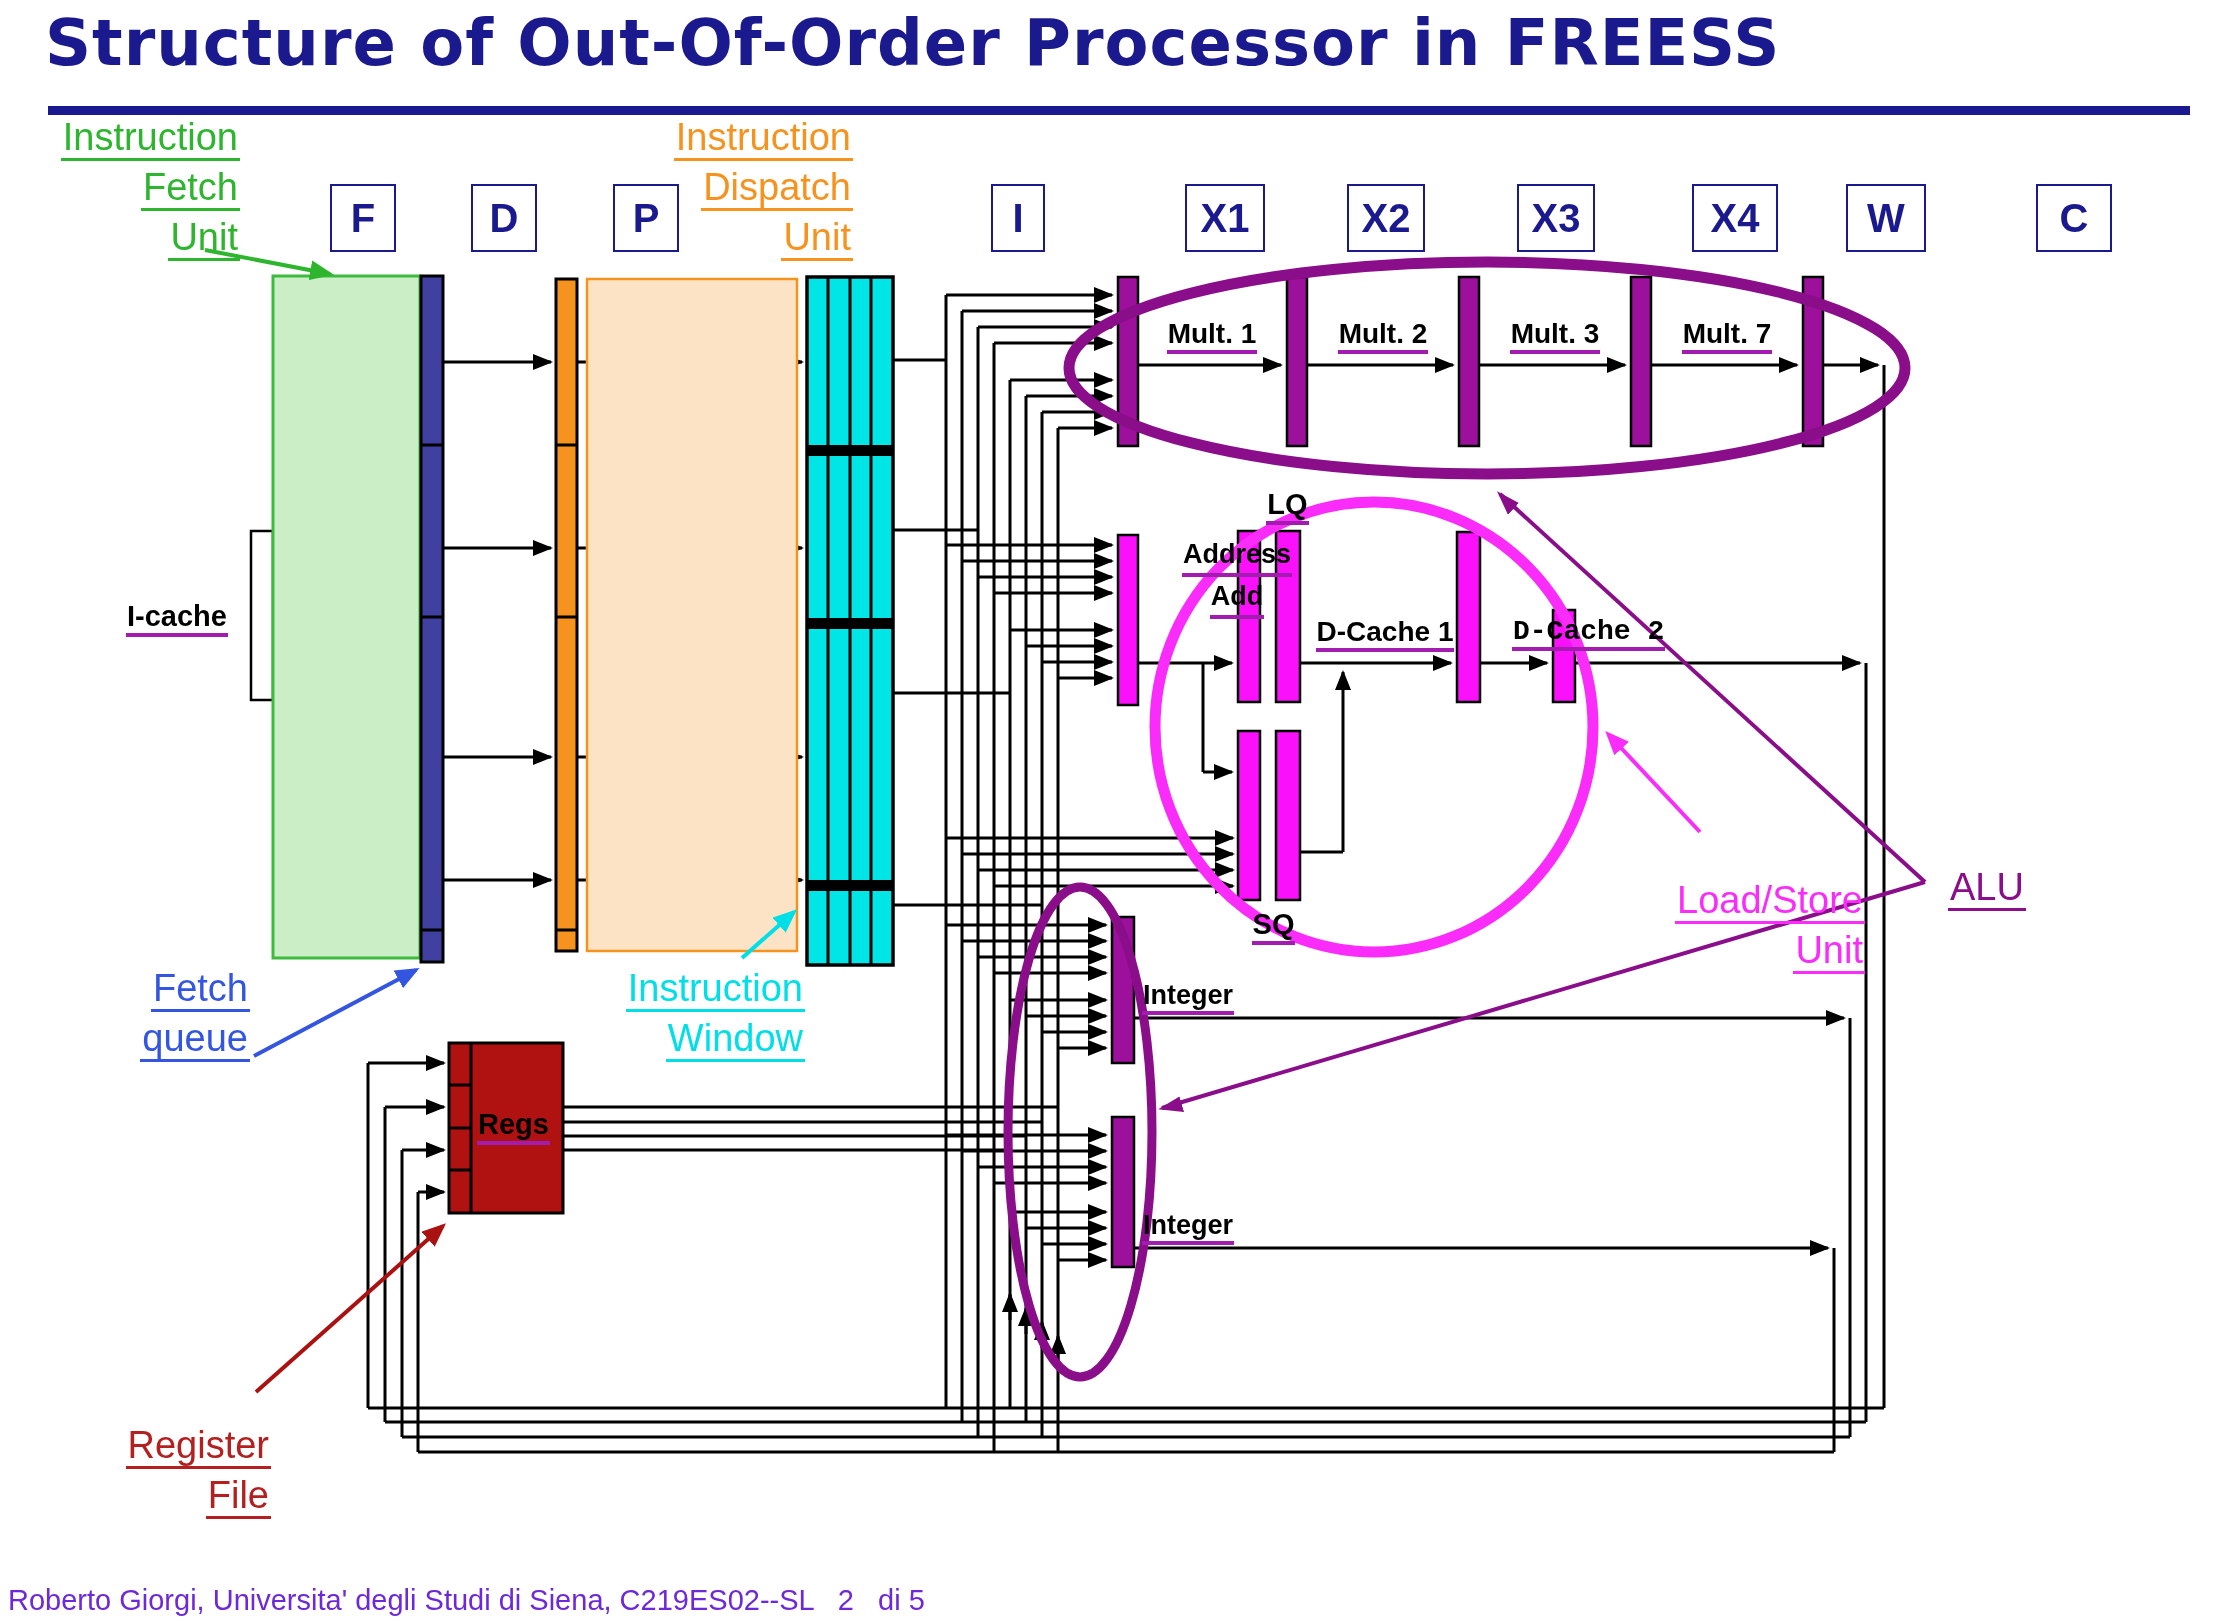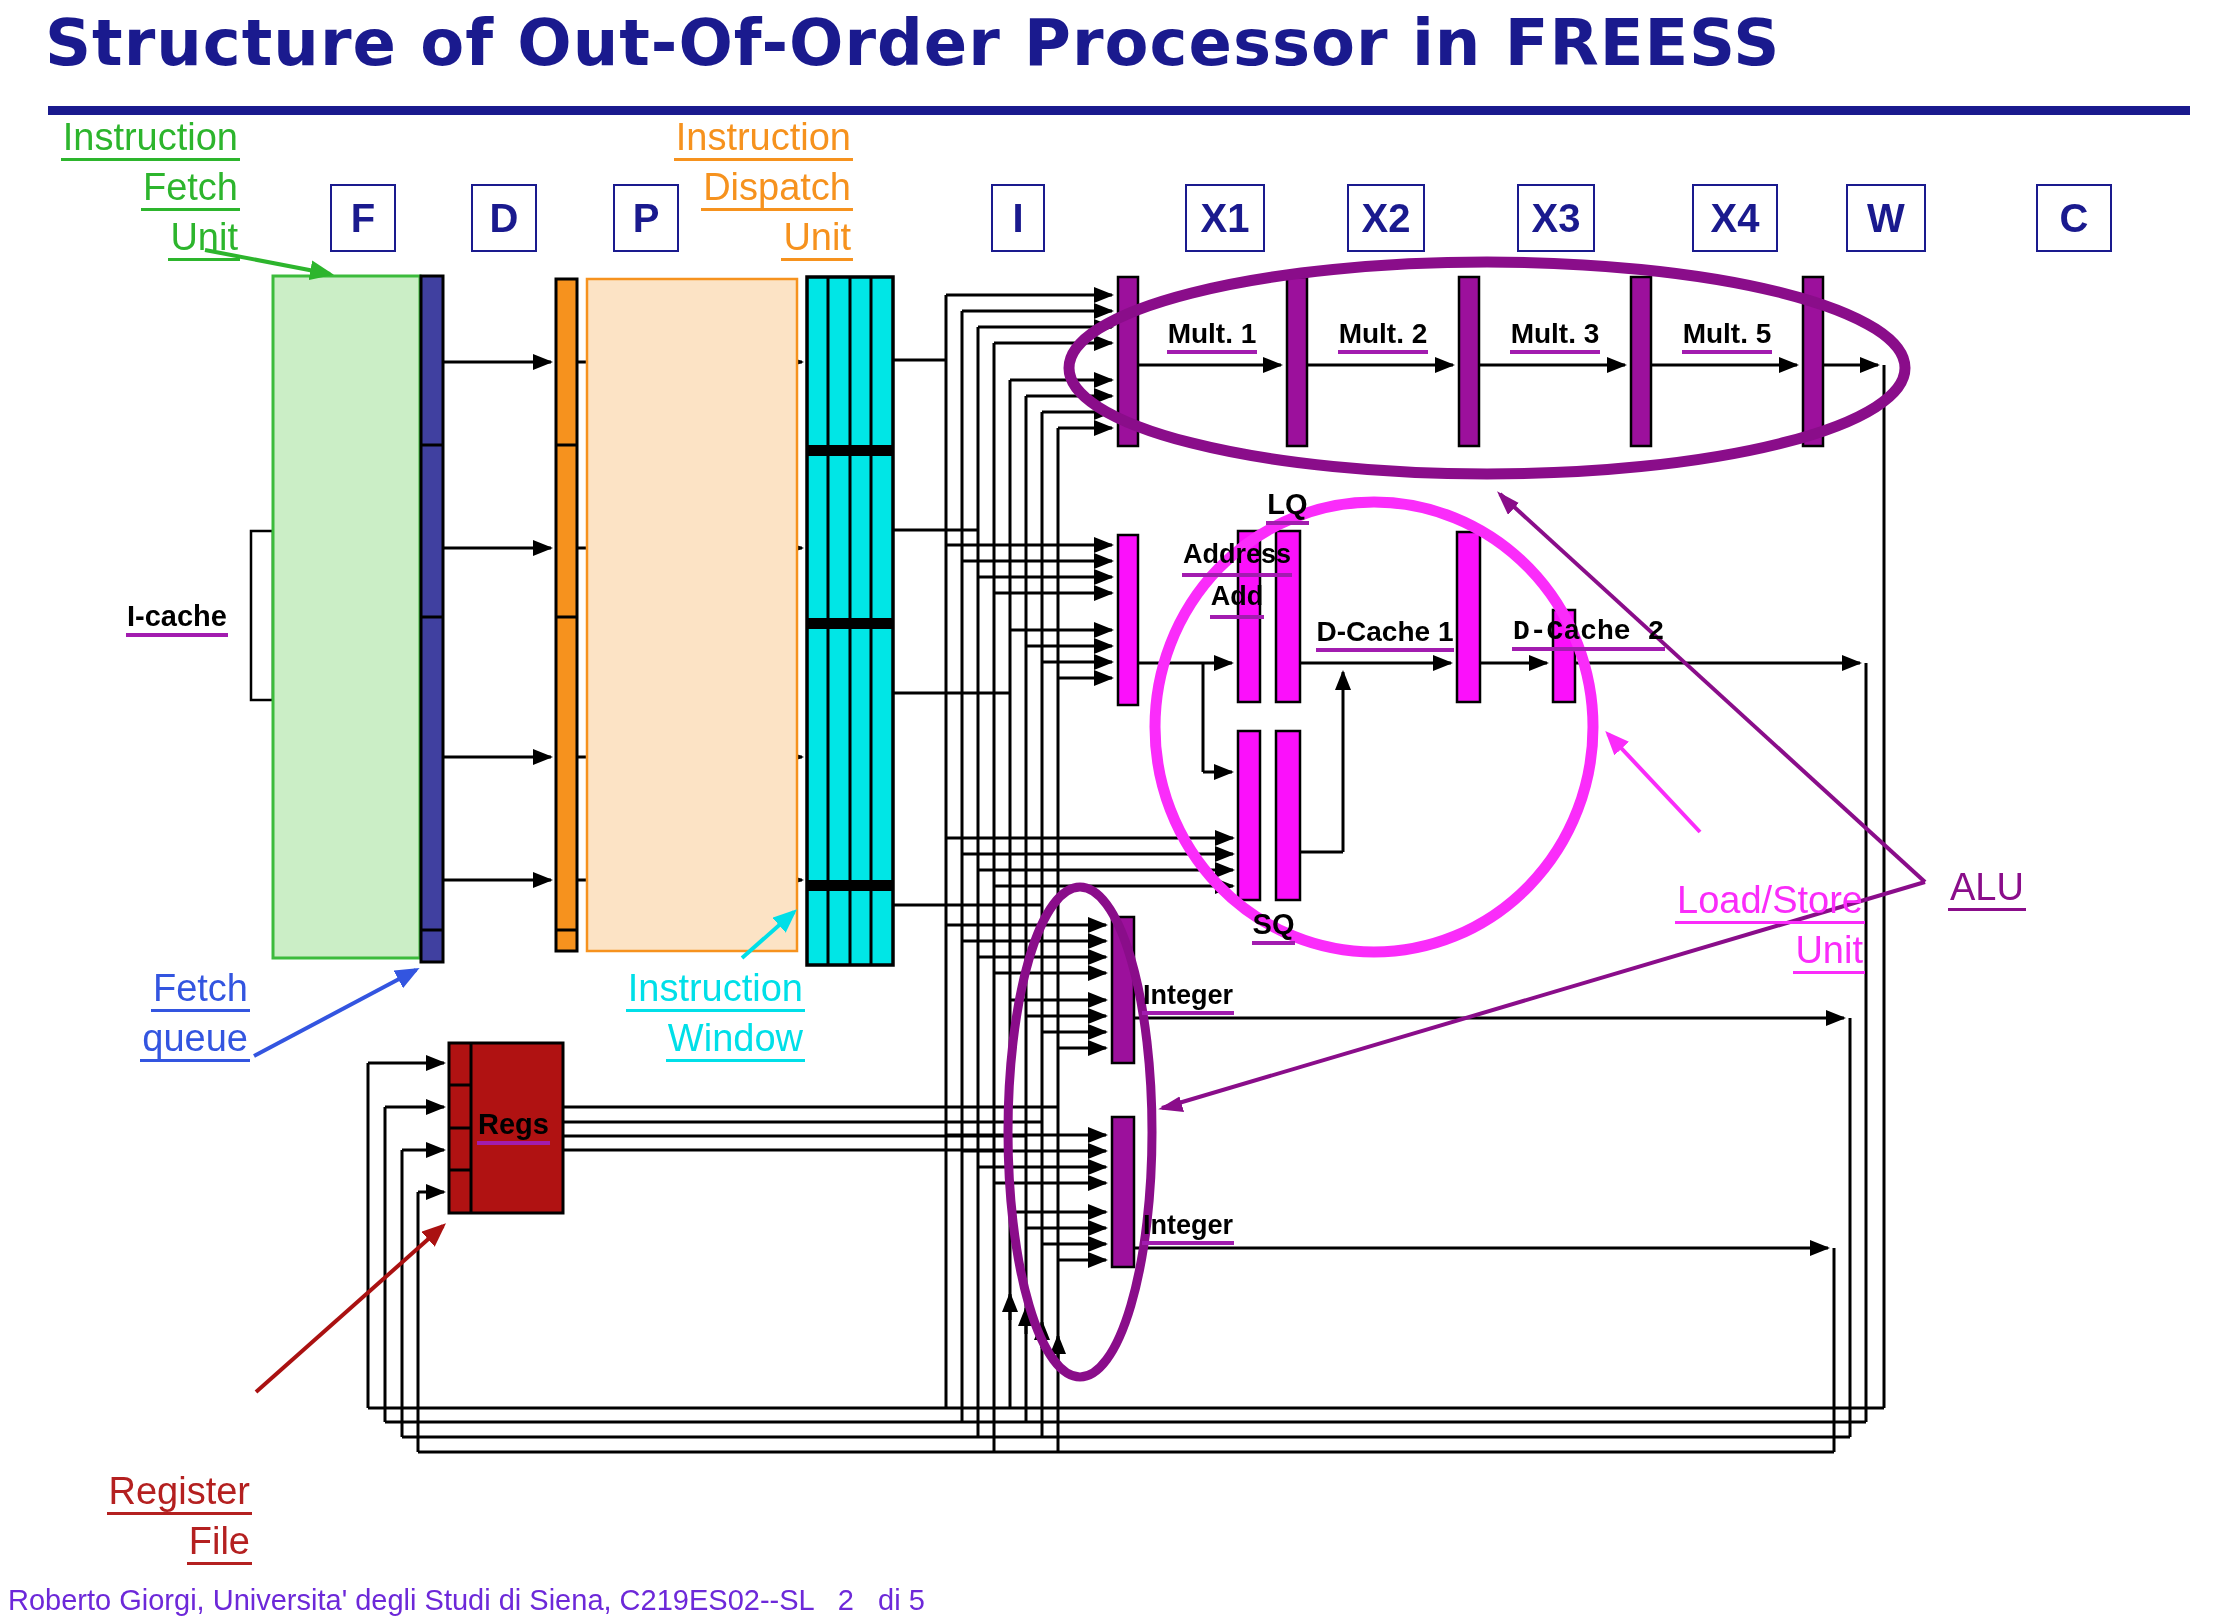--- a/index.html
+++ b/index.html
@@ -257,36 +257,36 @@
   <div class="lbl ann" style="left:90px;top:963px;width:160px;color:#3355E0;">
     <div><span class="u">Fetch</span></div>
     <div><span class="u">queue</span></div>
   </div>
 
   <div class="lbl ann" style="left:560px;top:963px;width:245px;color:#00DFE8;">
     <div><span class="u">Instruction</span></div>
     <div><span class="u">Window</span></div>
   </div>
 
-  <div class="lbl ann" style="left:82px;top:1420px;width:170px;color:#B42020;margin-top:46px;">
+  <div class="lbl ann" style="left:101px;top:1420px;width:170px;color:#B42020;">
     <div><span class="u">Register</span></div>
     <div><span class="u">File</span></div>
   </div>
 
   <div class="lbl ann" style="left:1575px;top:840px;width:290px;color:#FA2CFA;margin-top:35px;">
     <div><span class="u">Load/Store</span></div>
     <div><span class="u">Unit</span></div>
   </div>
 
   <div class="lbl ann" style="left:1948px;top:862px;color:#8A0D8A;"><span class="u">ALU</span></div>
 
   <div class="lbl blk" style="left:1152px;top:318px;width:120px;font-size:28px;"><span class="u">Mult. 1</span></div>
   <div class="lbl blk" style="left:1323px;top:318px;width:120px;font-size:28px;"><span class="u">Mult. 2</span></div>
   <div class="lbl blk" style="left:1495px;top:318px;width:120px;font-size:28px;"><span class="u">Mult. 3</span></div>
-  <div class="lbl blk" style="left:1667px;top:318px;width:120px;font-size:28px;"><span class="u">Mult. 5</span></div>
+  <div class="lbl blk" style="left:1667px;top:318px;width:120px;font-size:28px;"><span class="u">Mult. 7</span></div>
 
   <div class="lbl blk" style="left:1250px;top:488px;width:75px;font-size:29px;"><span class="u">LQ</span></div>
   <div class="lbl blk" style="left:1236px;top:908px;width:75px;font-size:29px;"><span class="u">SQ</span></div>
 
   <div class="lbl blk" style="left:1140px;top:535px;width:146px;font-size:27px;line-height:38px;margin-left:24px;">
     <div><span class="u">Address</span></div>
     <div><span class="u">Add</span></div>
   </div>
 
   <div class="lbl blk" style="left:1310px;top:616px;width:150px;font-size:28px;"><span class="u">D-Cache 1</span></div>

